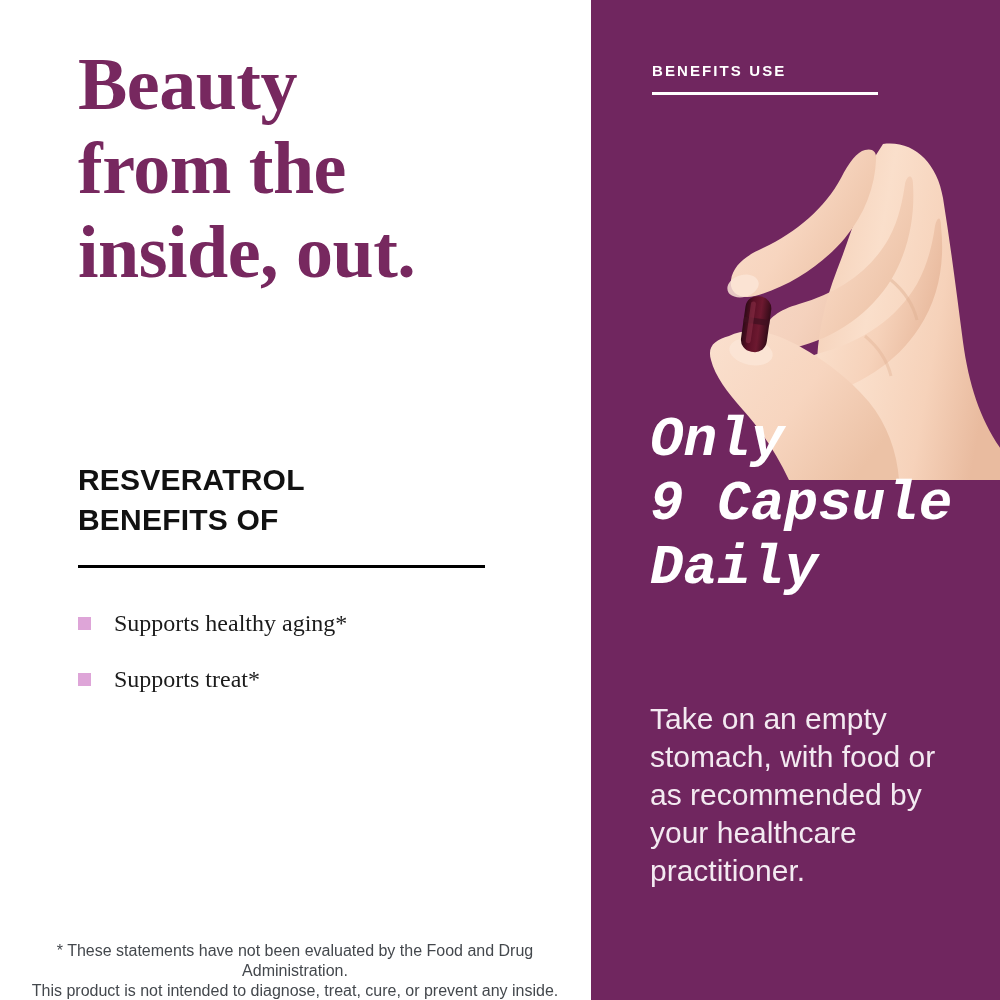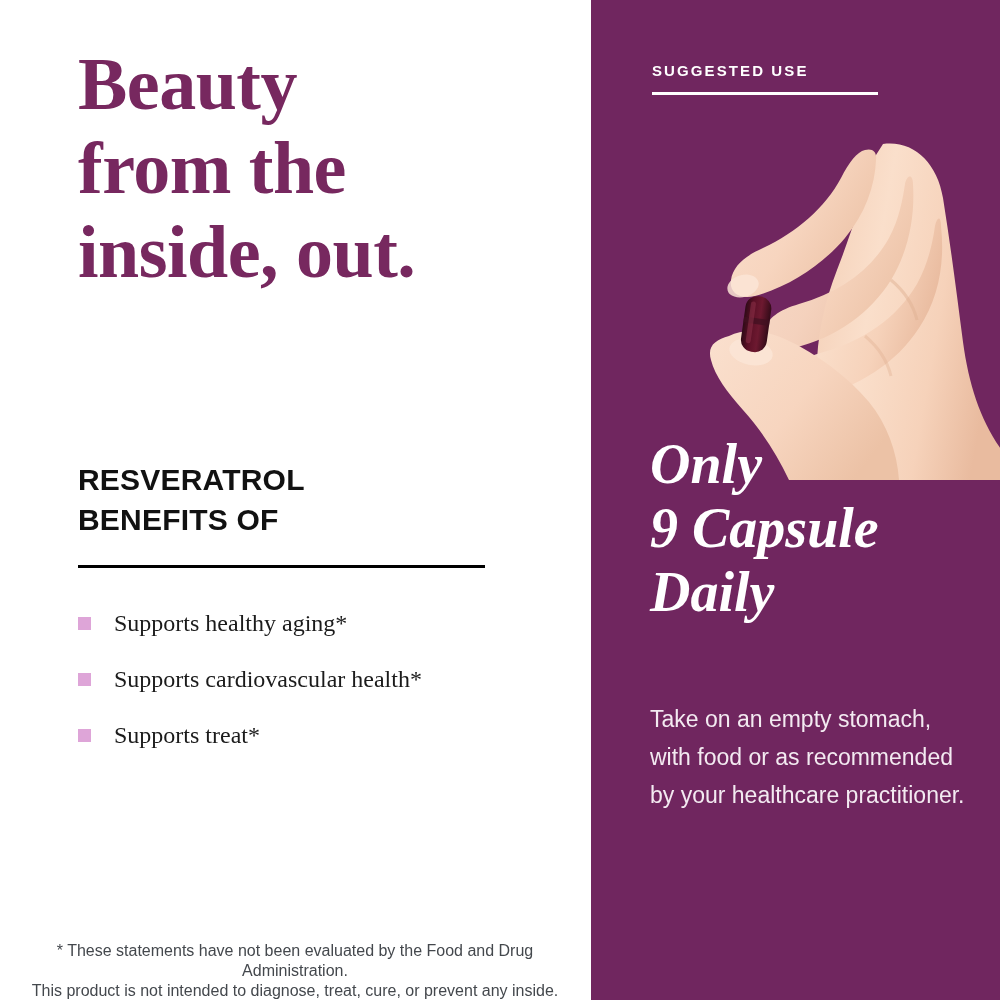--- a/index.html
+++ b/index.html
@@ -139,38 +139,38 @@
     left: 60px;
     top: 100px;
     width: 360px;
     height: 380px;
   }
   #hand-photo svg { display: block; }
 
   #dose-headline {
     position: absolute;
     left: 59px;
-    top: 432px;
+    top: 408px;
     width: 340px;
-    font-family: Liberation Serif, serif;
+    font-family: Liberation Mono, monospace;
     font-style: italic;
     font-weight: 700;
     font-size: 56px;
     line-height: 64px;
     color: #ffffff;
   }
   #dose-headline .dh-line { display: block; white-space: nowrap; }
 
   #dose-instructions {
     position: absolute;
     left: 59px;
     top: 700px;
     width: 320px;
     font-family: "Liberation Sans", sans-serif;
-    font-size: 23px;
+    font-size: 30px;
     line-height: 38px;
     color: #f3eaf1;
   }
 </style>
 </head>
 <body>
 
 <div id="page">
 
   <div id="left-panel">
@@ -188,37 +188,36 @@
 
     <div id="benefits-rule"></div>
 
     <ul id="benefits-list">
       <li>
         <span class="bullet-square"></span>
         <span>Supports healthy aging*</span>
       </li>
       <li>
         <span class="bullet-square"></span>
-        <span>Supports cardiovascular health*</span>
       </li>
       <li>
         <span class="bullet-square"></span>
         <span>Supports treat*</span>
       </li>
     </ul>
 
     <div id="disclaimer">
       <span class="dl-line">* These statements have not been evaluated by the Food and Drug Administration.</span>
       <span class="dl-line">This product is not intended to diagnose, treat, cure, or prevent any inside.</span>
     </div>
   </div>
 
   <div id="right-panel">
 
-    <div id="suggested-use-label">SUGGESTED USE</div>
+    <div id="suggested-use-label">BENEFITS USE</div>
     <div id="suggested-use-rule"></div>
 
     <div id="hand-photo">
       <svg width="360" height="380" viewBox="0 0 360 380" xmlns="http://www.w3.org/2000/svg">
         <defs>
           <linearGradient id="skin" x1="0" y1="0" x2="1" y2="0.3">
             <stop offset="0%" stop-color="#f3cdb4"></stop>
             <stop offset="38%" stop-color="#fadfcb"></stop>
             <stop offset="72%" stop-color="#f6d2ba"></stop>
             <stop offset="100%" stop-color="#e9bb9f"></stop>

